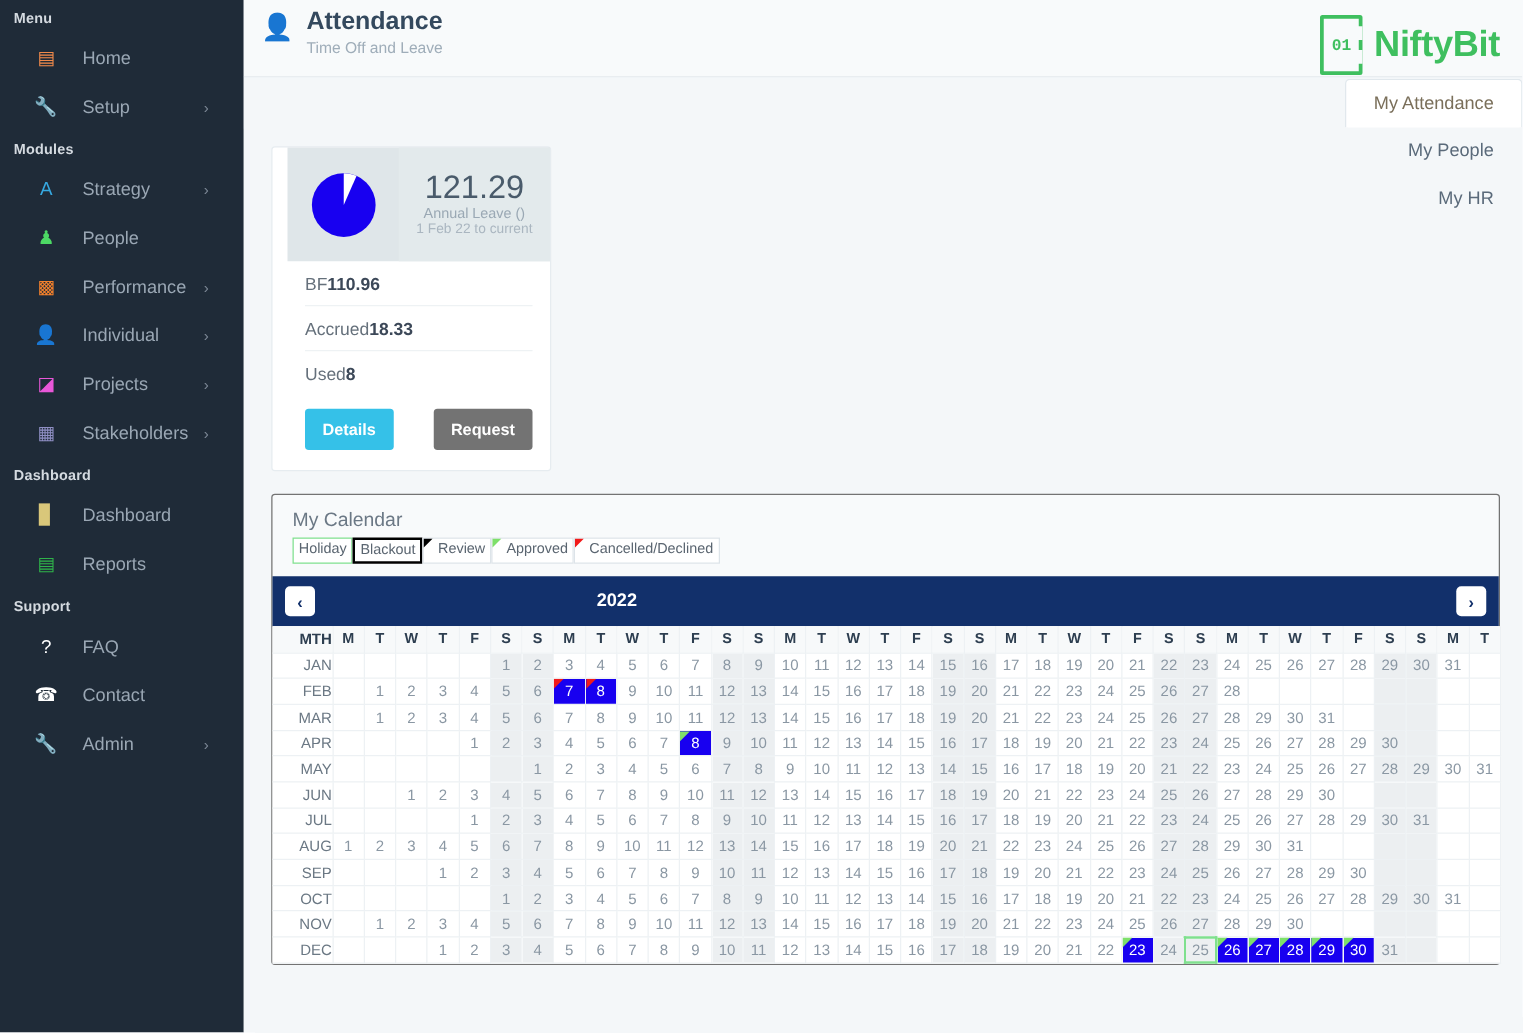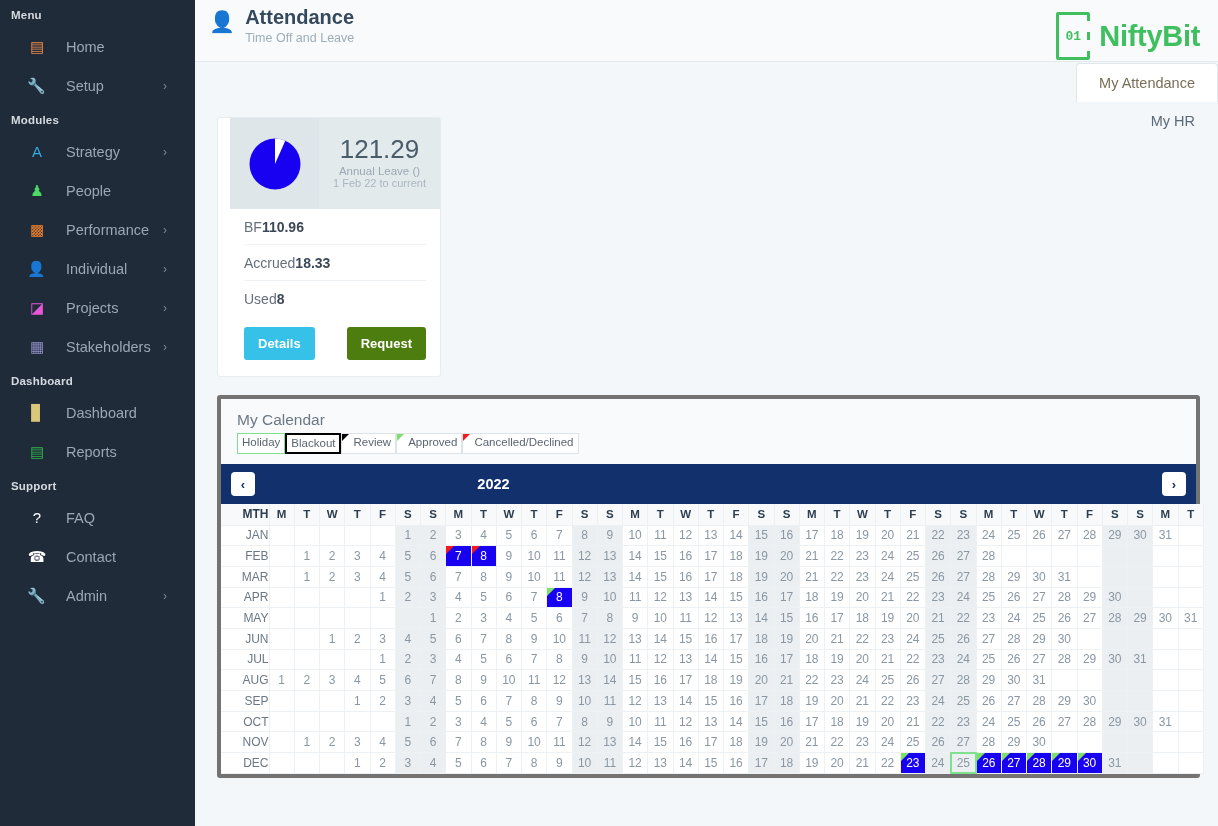--- a/index.html
+++ b/index.html
@@ -89,25 +89,25 @@
   .crow {
     display:flex; align-items:center;
     height:36px; font-size:14px; color:#65707b; border-bottom:1px solid #eef2f4;
   }
   .crow:last-child { border-bottom:none; }
   .crow .cv { font-weight:bold; color:#3c4858; }
   .card-btns { display:flex; justify-content:space-between; padding:10px 14px 16px; }
   .btn { border:none; border-radius:3px; color:#fff; font-size:13px; font-weight:bold;
          padding:9px 14px; cursor:pointer; font-family:"Liberation Sans", sans-serif; }
   .btn-details { background:#35c1e8; }
-  .btn-request { background:#4d7c0f;text-align:center; }
+  .btn-request { background:#737373;text-align:center; }
 
   
   .calwrap {
-    margin:18px 0 0 6px; background:#f8fafb; border:4px solid #737373;
+    margin:18px 0 0 6px; background:#f8fafb; border:1px solid #737373;
     border-radius:3px; width:983px;
   }
   .cal-title { font-size:15.5px; color:#6b7885; padding:12px 0 4px 16px; }
   .legend { display:flex; padding:0 0 10px 16px; }
   .lg {
     font-size:11.5px; color:#5a6570; padding:1px 4px; background:#fff;
     border:1px solid #dde4e9; position:relative; line-height:15px;
   }
   .lg.holiday { border:1px solid #7fe08e; color:#5a6570; }
   .lg.blackout { border:2px solid #000; }
@@ -233,20 +233,21 @@
         <div class="ph-sub">Time Off and Leave</div>
       </div>
       <div class="brand">
         <div class="brand-box">01</div>
         <div class="brand-name">NiftyBit</div>
       </div>
     </div>
 
     <div class="tabbar" id="tabbar">
         <div class="tab active">My Attendance</div>
+        <div class="tab">My People</div>
         <div class="tab">My HR</div>
       </div>
 
     <div class="content">
 
       <div class="card">
         <div class="card-top">
           <div class="card-pie">
             <svg class="pie" viewBox="0 0 36 36">
               <circle cx="18" cy="18" r="17" fill="#1800f0"></circle>

